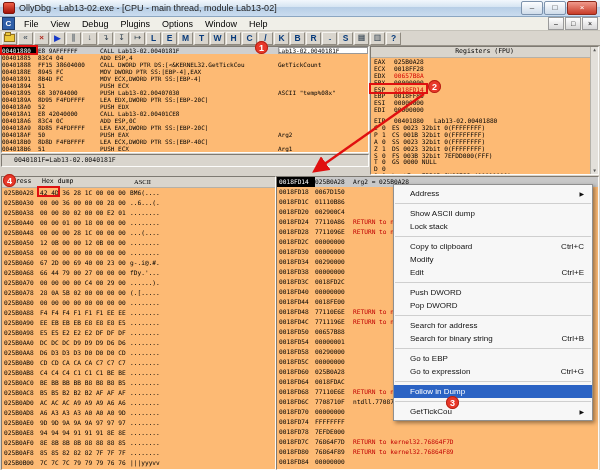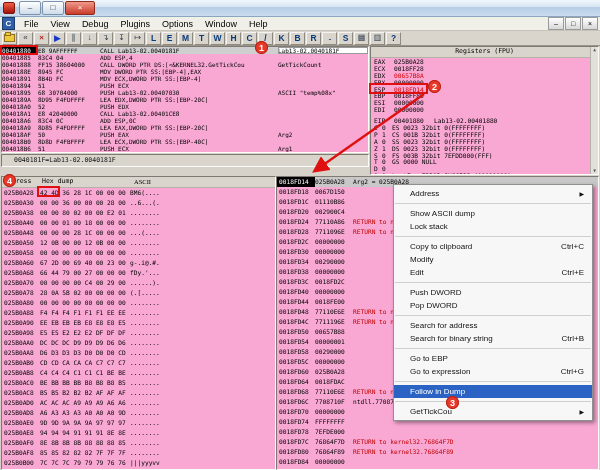--- a/index.html
+++ b/index.html
@@ -44,21 +44,21 @@
   .s-run .tb-glyph{color:#1638c8;font-size:9px;}
   .s-dark .tb-glyph{color:#30404f;}
   .s-reddark .tb-glyph{color:#b02418;font-weight:bold;}
   .s-letter .tb-glyph{color:#083b7c;font-weight:bold;font-size:8.5px;}
   .s-letter-small .tb-glyph{color:#083b7c;font-weight:bold;font-size:6px;letter-spacing:-1px;}
   .folder-glyph{width:9px;height:6px;background:#edc93c;border:1px solid #93701c;position:relative;}
   .folder-glyph::before{content:"";position:absolute;left:0;top:-3px;width:4px;height:2px;
     background:#edc93c;border:1px solid #93701c;}
 
   
-  .pane{position:absolute;background:#f9a8d4;border:1px solid;
+  .pane{position:absolute;background:#fdba74;border:1px solid;
     border-color:#7e7a72 #fcfcfa #fcfcfa #7e7a72;box-sizing:border-box;overflow:hidden;
     font-family:"DejaVu Sans Mono",monospace;}
   .pane-header{height:10px;background:#d9d5cd;border-bottom:1px solid #b5b1a8;
     font-size:6.5px;line-height:9px;text-align:center;}
 
   .disasm{left:1px;top:46px;width:368px;height:107px;}
   .da-row{display:flex;height:7px;line-height:7px;font-size:6px;white-space:nowrap;}
   .da-row.sel{background:#cfcfcf;}
   .da-addr{width:36px;flex:none;}
   .da-addr.eip{background:#000;color:#fff;}
@@ -130,20 +130,21 @@
   #b3{left:37px;top:186px;width:23px;height:11px;}
   .arrow-svg{position:absolute;left:0;top:0;width:600px;height:470px;pointer-events:none;z-index:125;}
 </style>
 </head>
 <body>
 
 <div class="app">
 
   <div class="titlebar">
     <span class="app-icon"></span>
+    <span class="title-text">OllyDbg - Lab13-02.exe - [CPU - main thread, module Lab13-02]</span>
     <span class="win-controls">
       <span class="wc">–</span>
       <span class="wc">□</span>
       <span class="wc close">×</span>
     </span>
   </div>
 
   <div class="menubar">
     <span class="child-icon">C</span>
     <span class="menu-items">

